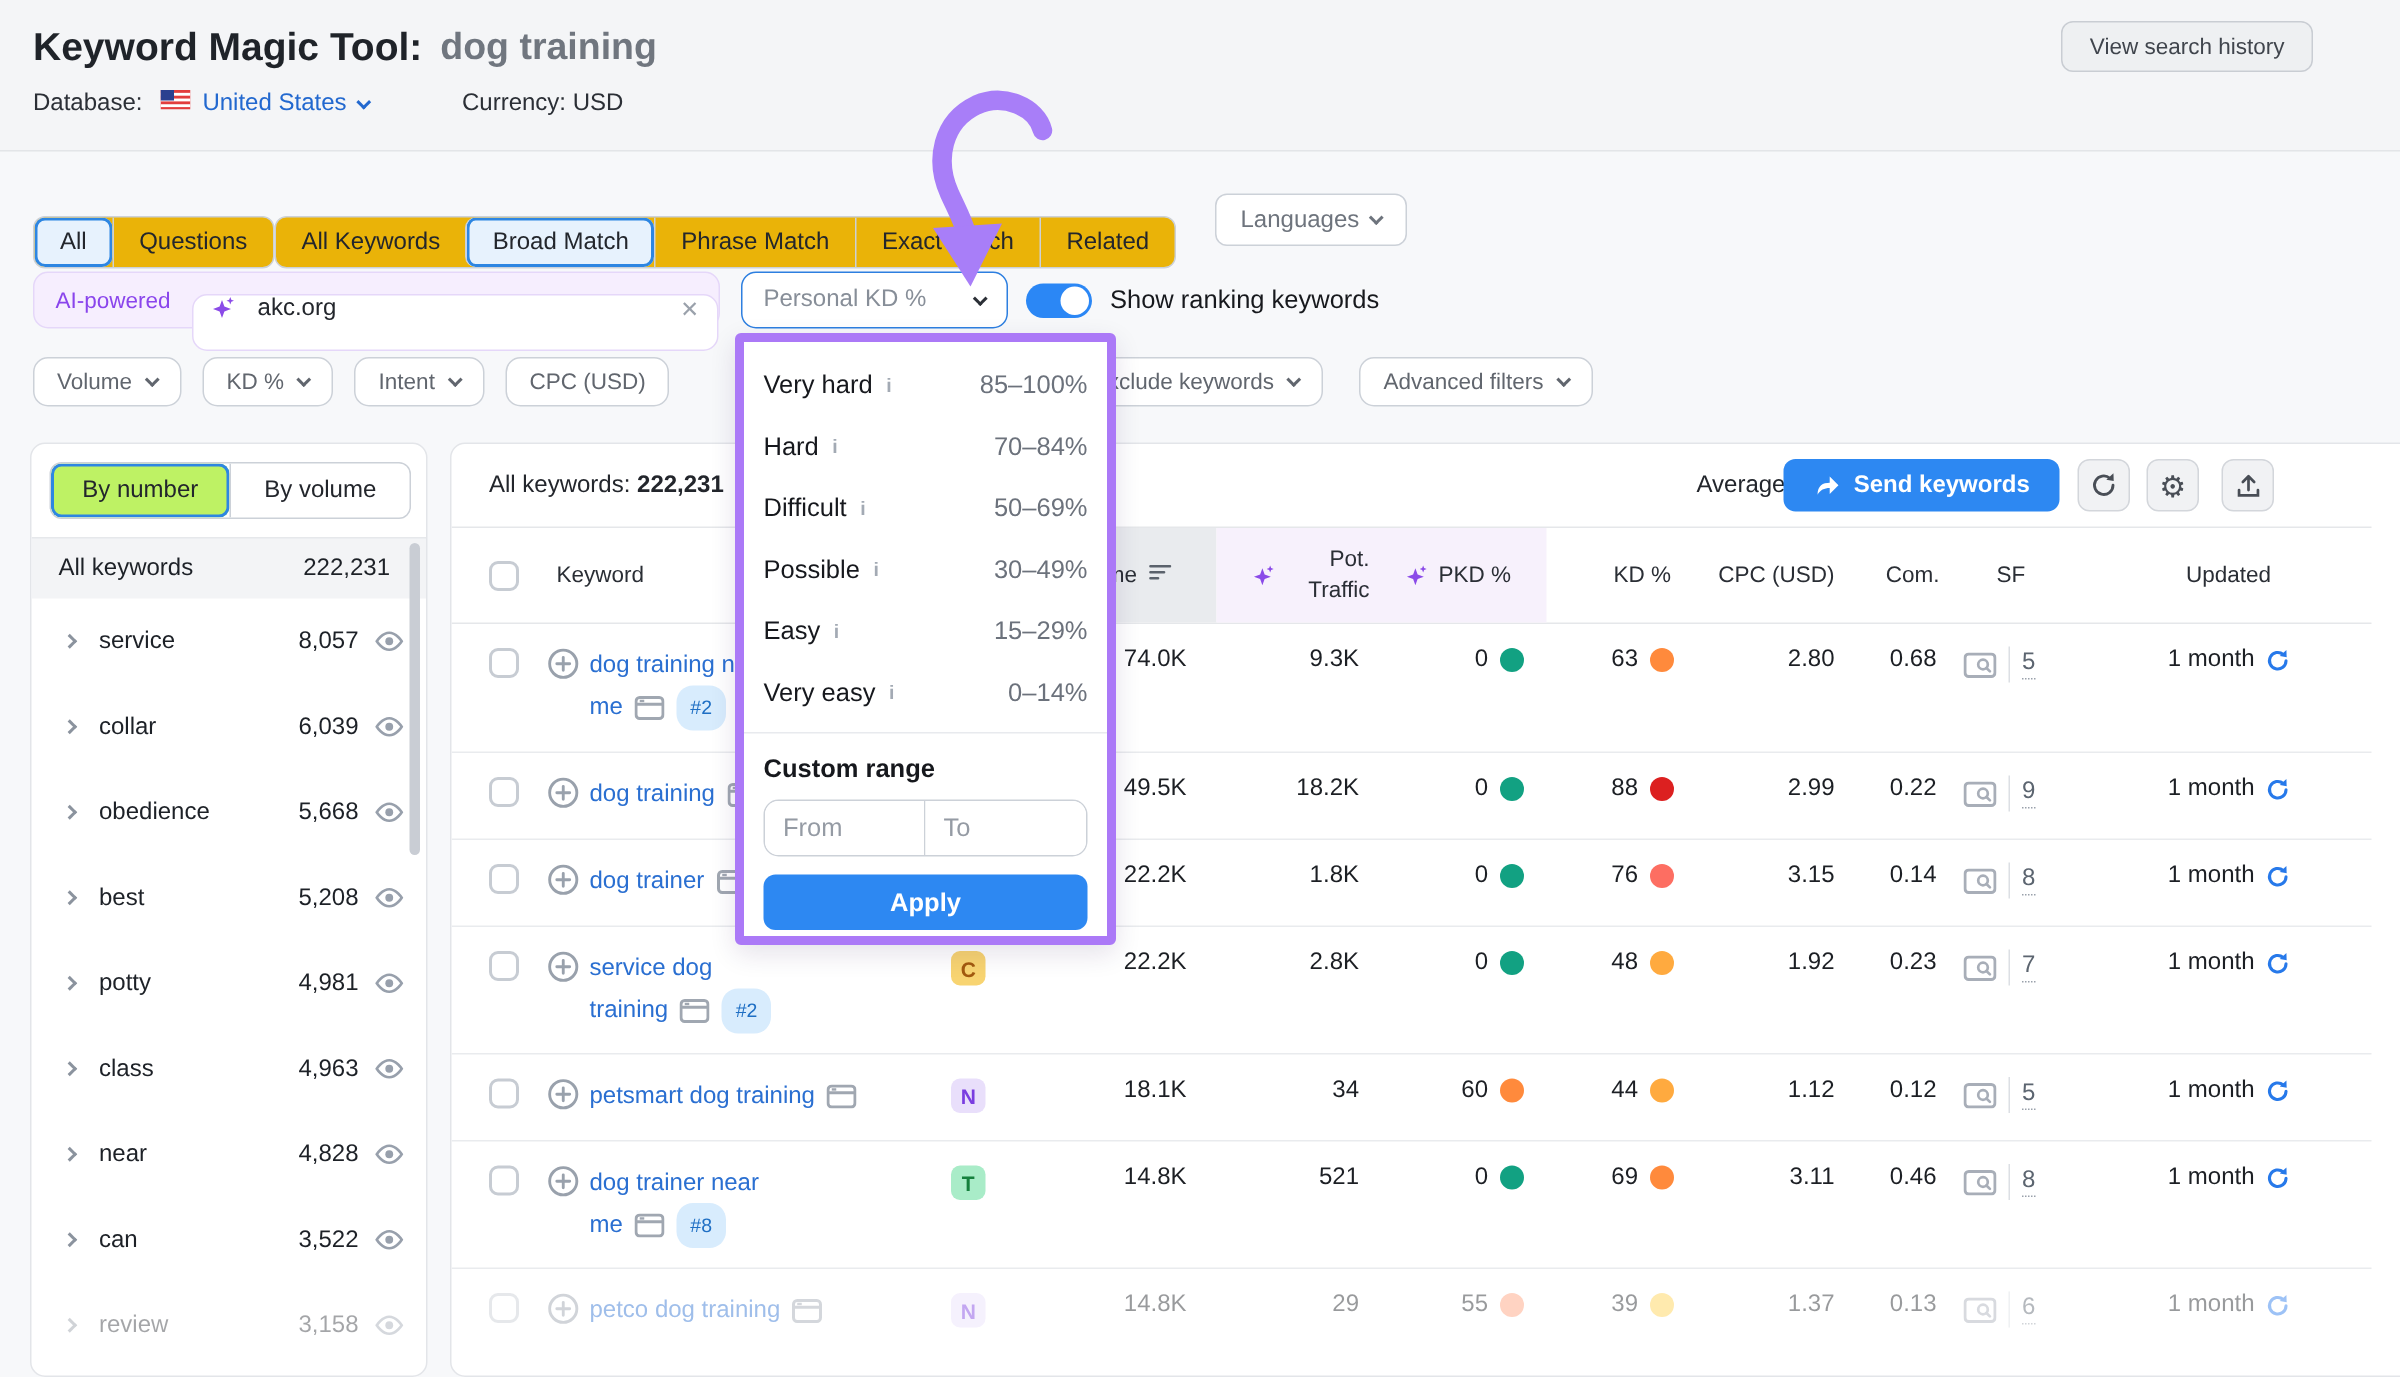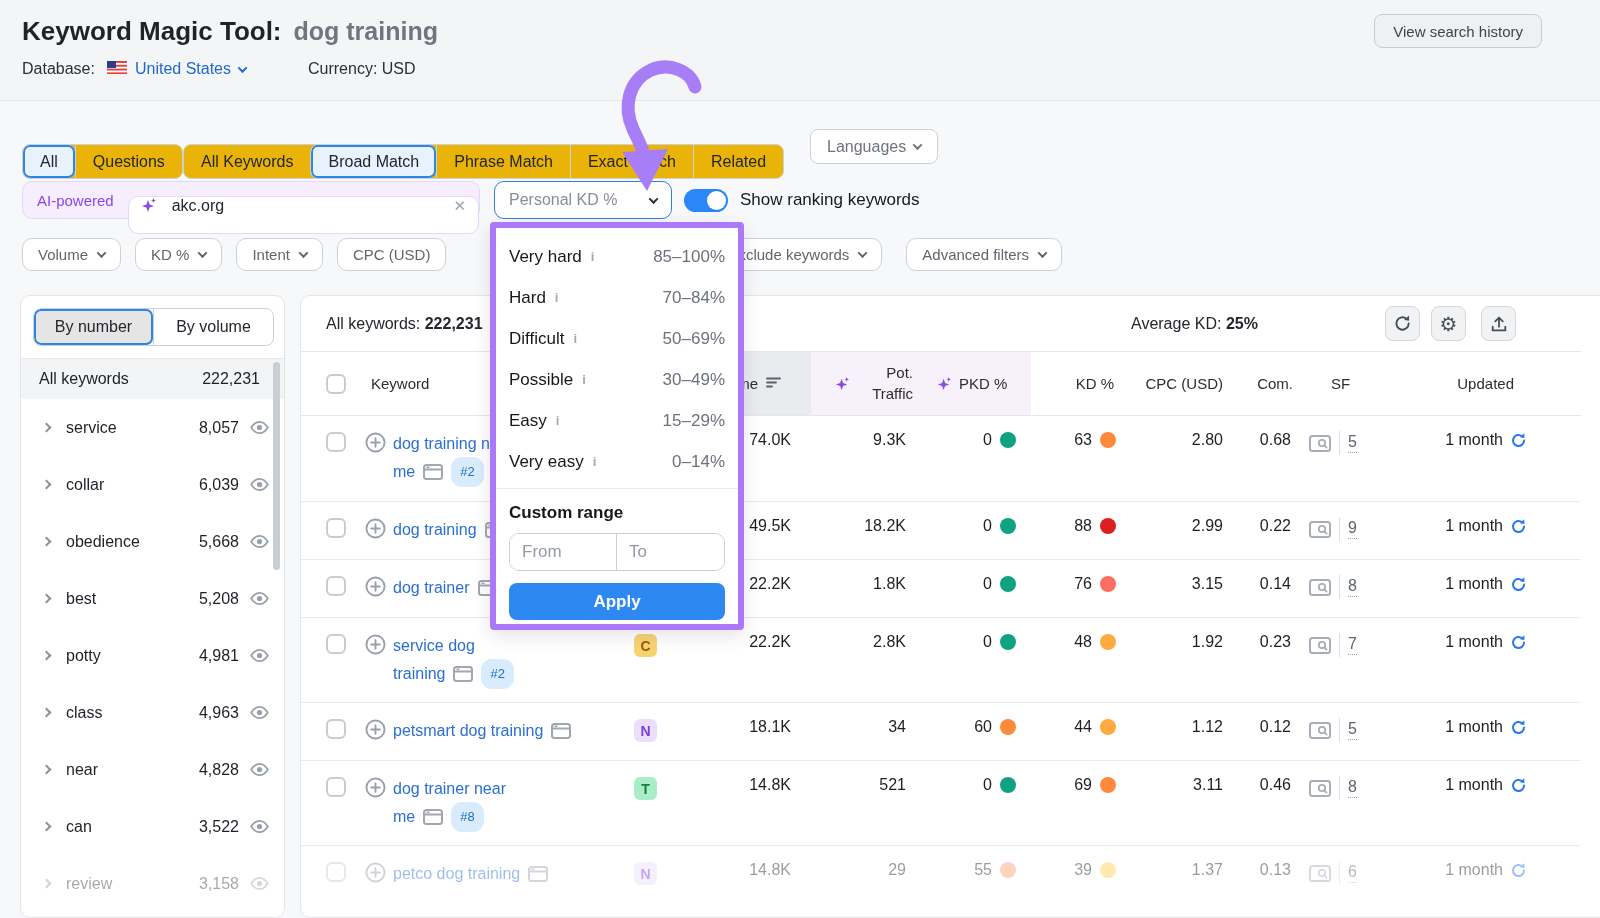--- a/index.html
+++ b/index.html
@@ -47,21 +47,21 @@
 
   
   .card { position:absolute; background:#fff; border:1px solid #e3e5e9; border-radius:10px; overflow:hidden; }
   .sidebar { left:20px; top:295px; width:265px; height:623px; }
   .main { left:300px; top:295px; width:1509px; height:623px; }
 
   
   .side-tabs { position:absolute; left:12px; top:12px; width:241px; height:38px; display:flex; background:#fff; border:1px solid #ccd1d8; border-radius:8px; overflow:hidden; }
   .side-tab { flex:1; display:flex; align-items:center; justify-content:center; font-size:16px; color:#23262c; border-left:1px solid #ccd1d8; cursor:pointer; }
   .side-tab:first-child { border-left:none; }
-  .side-tab.sel { background:#e5e5e5; box-shadow:inset 0 0 0 2px #2d86e2; border-radius:7px; }
+  .side-tab.sel { background:#bef264; box-shadow:inset 0 0 0 2px #2d86e2; border-radius:7px; }
   .all-row { position:absolute; left:0; top:62px; width:265px; height:41px; background:#f3f4f6; border-top:1px solid #e6e8eb; display:flex; align-items:center; padding:0 26px 0 18px; font-size:16px; color:#1d2127; }
   .all-row .cnt { margin-left:auto; }
   .side-list { position:absolute; left:0; top:103px; width:265px; }
   .side-item { height:57px; display:flex; align-items:center; padding:0 16px 0 22px; font-size:16px; color:#1d2127; }
   .side-item .chev-r { display:inline-block; width:7px; height:7px; border-right:2px solid #8b939e; border-bottom:2px solid #8b939e; transform:rotate(-45deg); margin-right:16px; cursor:pointer; }
   .side-item .cnt { margin-left:auto; margin-right:10px; }
   .side-item.faded { opacity:.4; }
   .side-scroll { position:absolute; right:4px; top:66px; width:7px; height:208px; background:#c9cdd4; border-radius:4px; }
 
   
@@ -384,20 +384,26 @@
   </div>
 
   <div class="card main">
     <div class="summary">
       <span class="sum-left">
         <span>All keywords: </span><b>222,231</b>
       </span>
       <span class="avg">
         <span>Average KD: </span><b>25%</b>
       </span>
+      <button class="send-btn">
+        <svg width="18" height="16" viewBox="0 0 20 17">
+            <path d="M3 15 C3 8 7 6 12 6 L12 1.5 L18.5 8 L12 14.5 L12 10 C8 10 5 11.5 3 15 Z" fill="#fff"></path>
+          </svg>
+        <span>Send keywords</span>
+      </button>
       <button class="tool-btn tb1">
         <svg width="19" height="19" viewBox="0 0 20 20">
             <path d="M16.5 10a6.5 6.5 0 1 1-2.2-4.9" fill="none" stroke="#494e56" stroke-width="2" stroke-linecap="round"></path>
             <path d="M16.8 1.5 L17 7 L11.8 6.2 Z" fill="#494e56"></path>
           </svg>
       </button>
       <button class="tool-btn tb2">
           <span class="gear-glyph">⚙</span>
         </button>
       <button class="tool-btn tb3">

